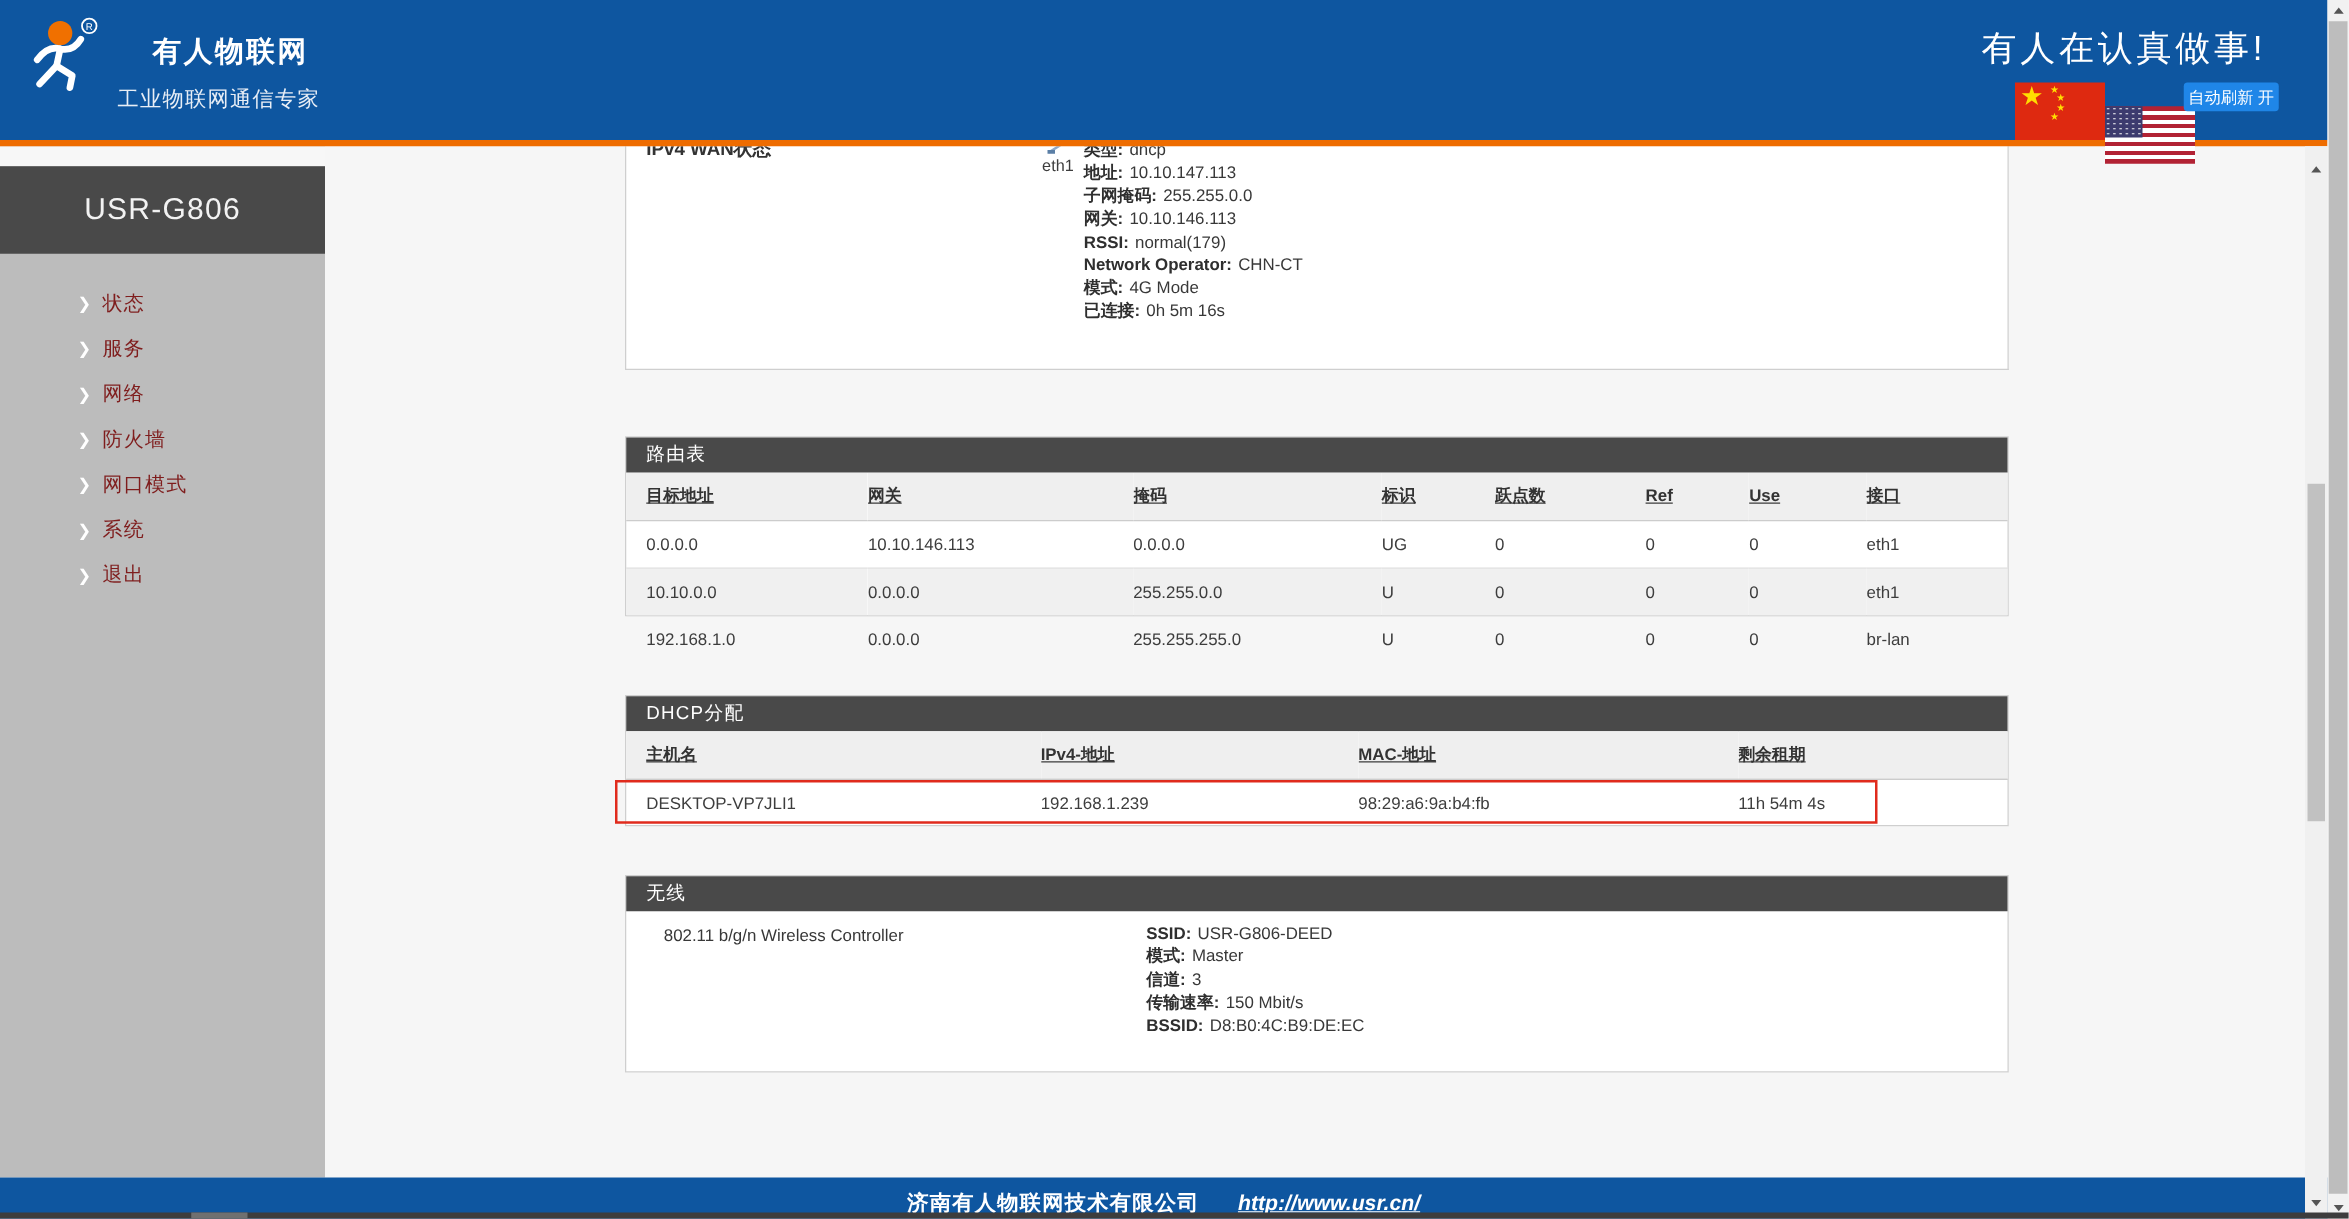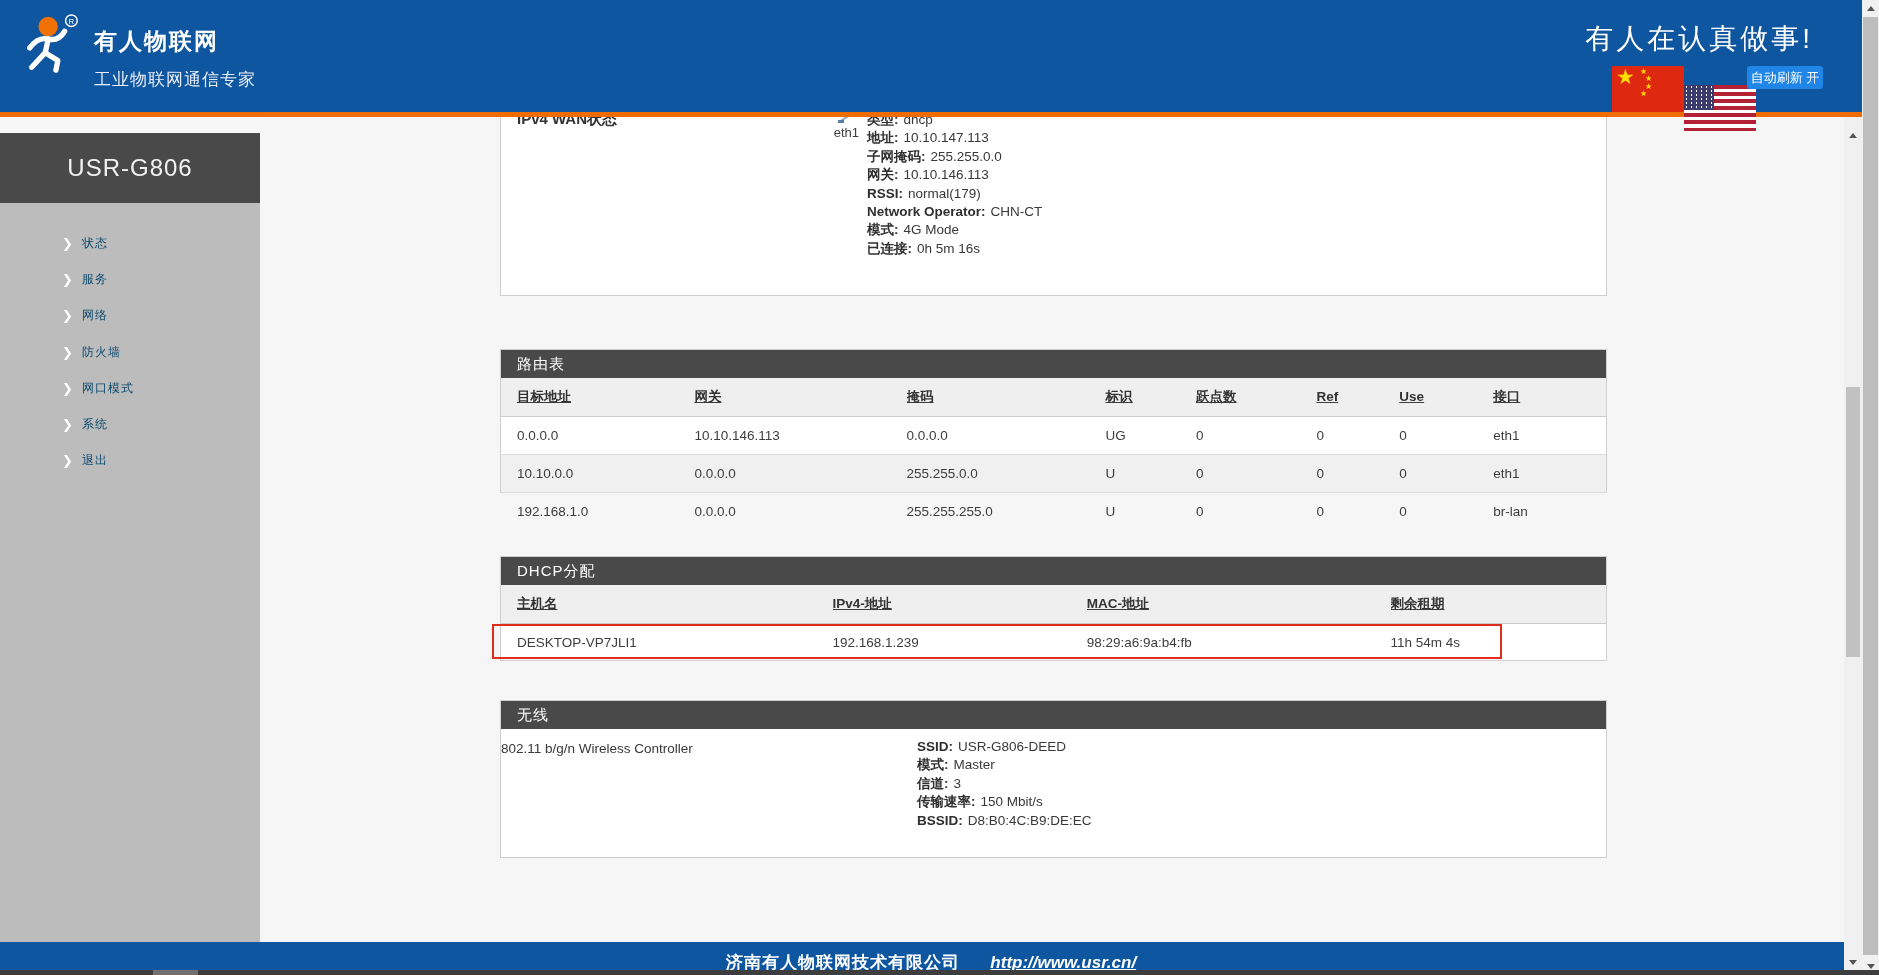--- a/index.html
+++ b/index.html
@@ -7,21 +7,21 @@
   body {
     font-family:"Liberation Sans","DejaVu Sans",sans-serif;
     position:relative; background:#f6f6f6; color:#3d3d3d;
   }
 
   
   .top-header { position:absolute; left:0; top:0; width:1862px; height:112px; background:#0E56A0; z-index:2; }
   .orange-line { position:absolute; left:0; top:112px; width:1862px; height:5px; background:#EE6C00; z-index:2; }
   .brand { position:absolute; left:22px; top:12px; display:flex; align-items:flex-start; }
   .brand-text { margin-left:10px; margin-top:14px; }
-  .brand-title { color:#fff; font-size:23px; font-weight:bold; letter-spacing:2px; }
+  .brand-title { color:#fff; font-size:23px; font-weight:bold; letter-spacing:2px;margin-left:28px; }
   .brand-subtitle { color:#e8eef6; font-size:17px; margin-top:11px; letter-spacing:1px; }
   .slogan { position:absolute; right:49px; top:20px; color:#fff; font-size:28px; letter-spacing:3px; white-space:nowrap; }
   .auto-refresh-btn { position:absolute; left:1747px; top:66px; width:76px; height:23px; background:#1F86E8;
     color:#fff; font-size:13px; border:none; border-radius:3px; line-height:23px; text-align:center; cursor:pointer; z-index:4;}
 
   
   .flag { position:absolute; width:72px; height:46px; z-index:3; }
   .flag-cn { left:1612px; top:66px; background:#DE2910; }
   .flag-cn .star-big { position:absolute; left:4px; top:-1px; color:#FFDE00; font-size:21px; }
   .flag-cn .s { position:absolute; color:#FFDE00; font-size:8px; }
@@ -33,21 +33,21 @@
     background-image:radial-gradient(#ffffff 0.7px, transparent 0.8px); background-size:5px 4px; }
 
   
   .sidebar { position:absolute; left:0; top:117px; width:260px; height:825px; background:#bcbcbc; }
   .sidebar-strip { position:absolute; left:0; top:0; width:100%; height:16px; background:#f7f7f7; }
   .device-block { position:absolute; left:0; top:16px; width:100%; height:70px; background:#494949;
     color:#f2f2f2; font-size:24px; text-align:center; line-height:70px; letter-spacing:1px; }
   .menu { position:absolute; left:0; top:108px; width:100%; }
   .menu-item { height:36.3px; display:flex; align-items:center; padding-left:62px; cursor:pointer; }
   .menu-chevron { color:#ffffff; font-size:13px; font-weight:bold; width:20px; }
-  .menu-label { color:#0c4a6e; font-size:12px; letter-spacing:1px; }
+  .menu-label { color:#7f1d1d; font-size:16px; letter-spacing:1px; }
 
   
   .main { position:absolute; left:260px; top:117px; width:1584px; height:825px; background:#f6f6f6; }
   .panel { position:absolute; left:240px; width:1107px; background:#ffffff; border:1px solid #cfcfcf; }
   .section-bar { height:28px; background:#494949; color:#ffffff; font-size:15px; line-height:28px; padding-left:16px; letter-spacing:1px; }
 
   
   .panel-wan { top:0; height:179px; border-top:none; overflow:hidden; }
   .wan-title { position:absolute; left:16px; top:-7px; font-size:15px; font-weight:bold; color:#333; }
   .wan-block { position:absolute; left:320px; top:-6px; display:flex; }
@@ -71,21 +71,21 @@
   tbody tr.alt { background:#f0f0f0; }
 
   .panel-routing { top:232px; height:144px; }
   .panel-dhcp { top:439px; height:105px; }
   .dhcp-highlight { position:absolute; left:232px; top:507px; width:1010px; height:35px;
     border:2px solid #E02B1D; z-index:5; pointer-events:none; }
 
   
   .panel-wireless { top:583px; height:158px; }
   .wifi-body { position:relative; height:130px; }
-  .wifi-controller { position:absolute; left:0; top:12px; font-size:13.5px; color:#383838; }
+  .wifi-controller { position:absolute; left:30px; top:12px; font-size:13.5px; color:#383838; }
   .wifi-kv { position:absolute; left:416px; top:9px; }
 
   
   .page-footer { position:absolute; left:0; top:942px; width:1862px; height:33px; background:#0E56A0; }
   .footer-inner { position:absolute; left:0; bottom:1px; width:100%; text-align:center; white-space:nowrap; }
   .footer-company { color:#ffffff; font-size:17px; font-weight:bold; letter-spacing:1px; margin-right:26px; }
   .footer-url { color:#ffffff; font-size:17px; font-weight:bold; text-decoration:underline;font-style:italic; }
 
   
   .sb { position:absolute; background:#f0f0f0; z-index:6; }

